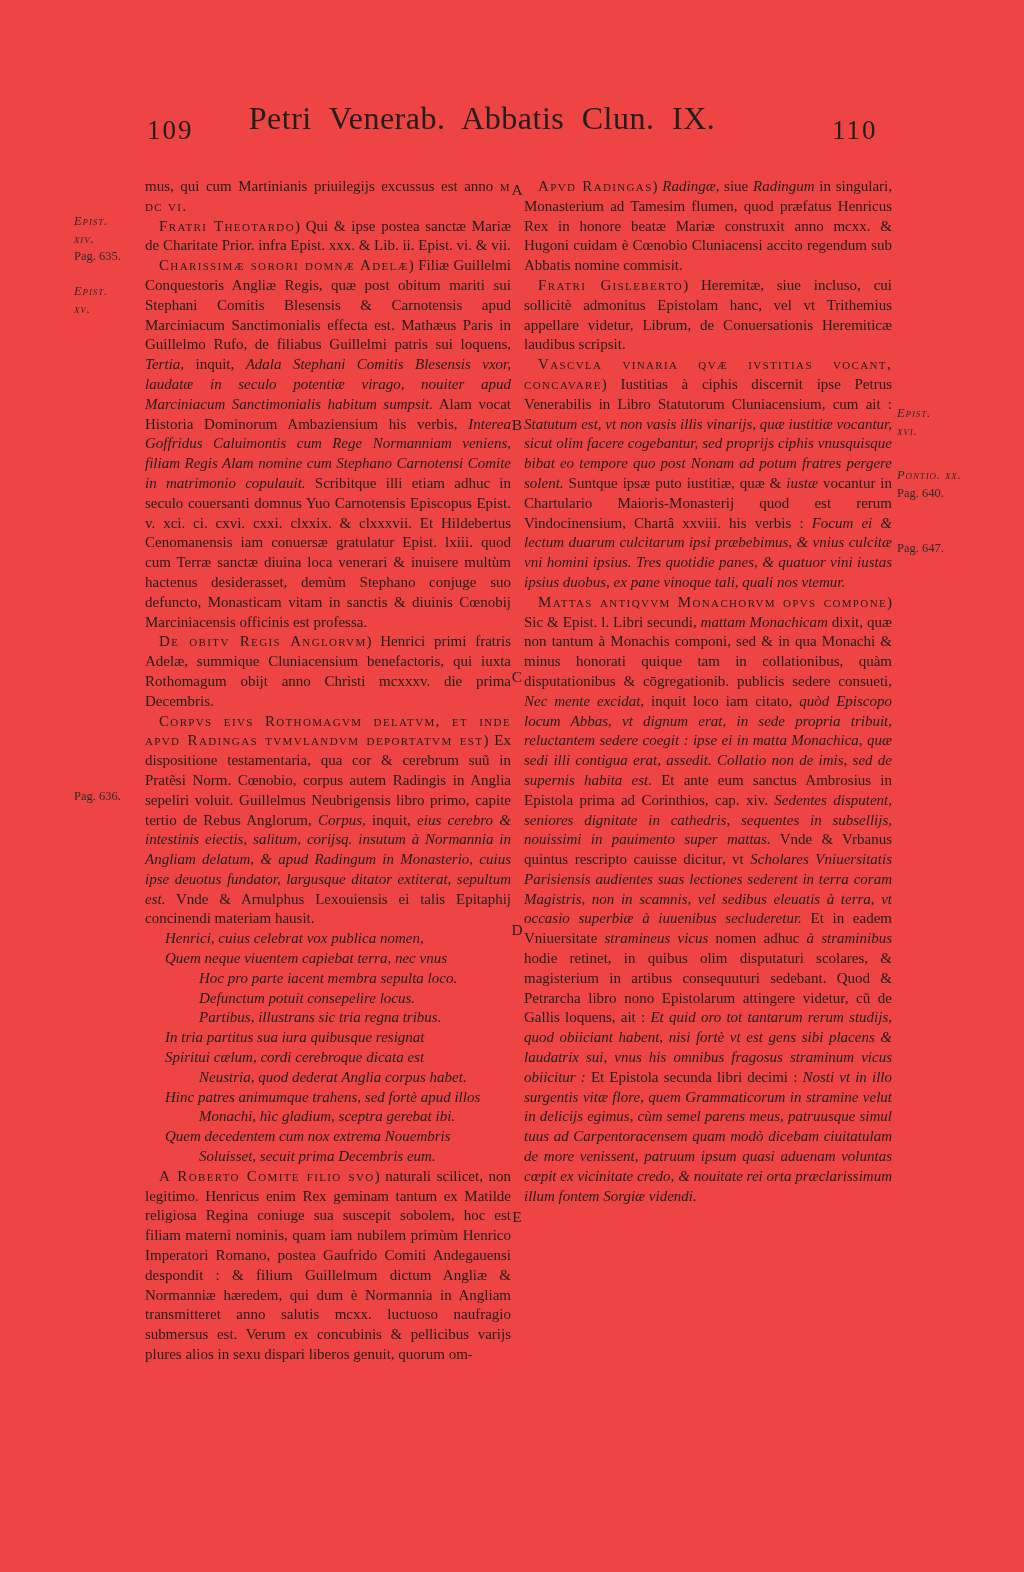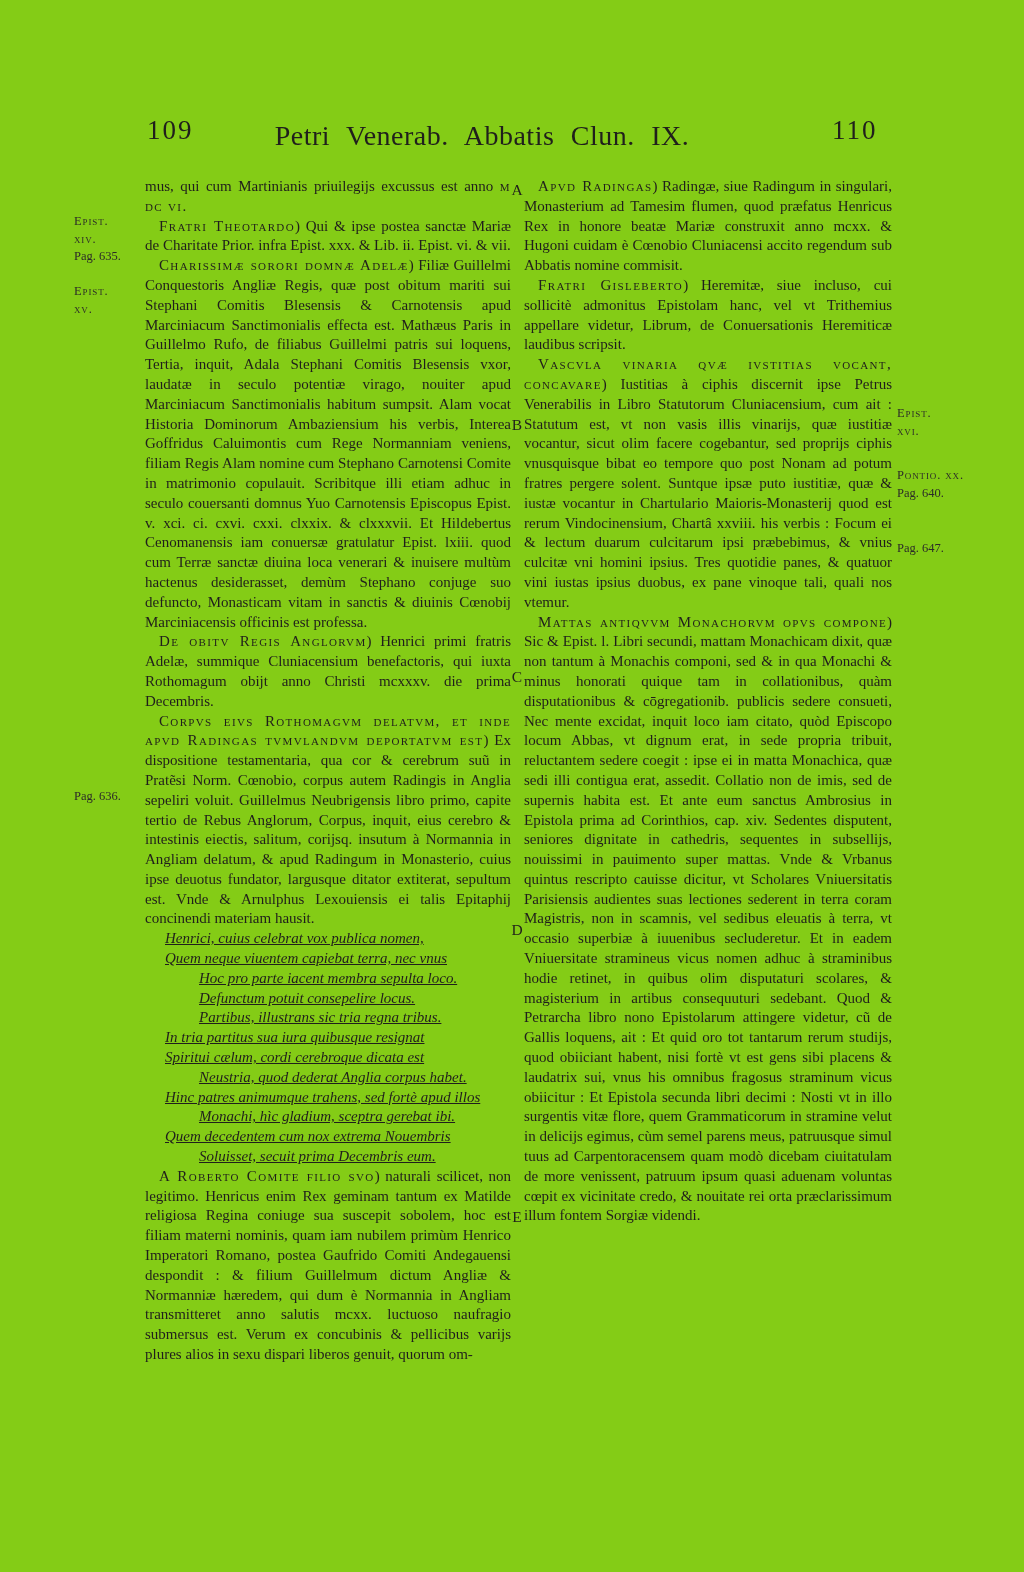--- a/index.html
+++ b/index.html
@@ -1,34 +1,34 @@
 <!DOCTYPE html>
 <html><head>
 <meta charset="utf-8">
 <style>
   html,body{margin:0;padding:0;background:#ffffff;}
-  .page{position:relative;width:1024px;height:1572px;background:#84cc16;overflow:hidden;
+  .page{position:relative;width:1024px;height:1572px;background:#ef4444;overflow:hidden;
         color:#201f1c;font-family:"Liberation Serif","DejaVu Serif",serif;}
   .pagenum{position:absolute;font-size:27px;letter-spacing:2px;}
   #pn-left{left:147px;top:115px;}
   #pn-right{left:832px;top:115px;}
-  #running-title{position:absolute;left:0;right:60px;top:120px;text-align:center;
-        font-size:28px;word-spacing:9px;letter-spacing:0.5px;}
+  #running-title{position:absolute;left:0;right:60px;top:100px;text-align:center;
+        font-size:32px;word-spacing:9px;letter-spacing:0.5px;}
   .col{position:absolute;top:177px;text-align:justify;font-size:15px;line-height:19.8px;}
   #col-left{left:145px;width:366px;}
   #col-right{left:524px;width:368px;}
   .para{margin:0;text-indent:14px;}
   .para.noindent{text-indent:0;}
-  .it{}
+  .it{font-style:italic;}
   .sc{font-variant:small-caps;letter-spacing:0.09em;}
-  .verse{margin:0;font-style:italic;text-align:left;padding-left:20px;text-indent:0;text-decoration:underline;}
+  .verse{margin:0;font-style:italic;text-align:left;padding-left:20px;text-indent:0;}
   .verse.v2{padding-left:54px;}
   .mnote{position:absolute;font-size:12.5px;line-height:17.5px;color:#2c2b28;}
   .mnote div{white-space:nowrap;}
-  .mnote .sc{letter-spacing:0.07em;}
+  .mnote .sc{letter-spacing:0.07em;font-style:italic;}
   .mnote-l{left:74px;}
   .mnote-r{left:897px;}
   .glett{position:absolute;left:509px;width:16px;text-align:center;font-size:15.5px;}
 </style>
 </head>
 <body>
 
 <div class="page">
   <div id="pn-left" class="pagenum">109</div>
   <div id="running-title">Petri Venerab. Abbatis Clun. IX.</div>

